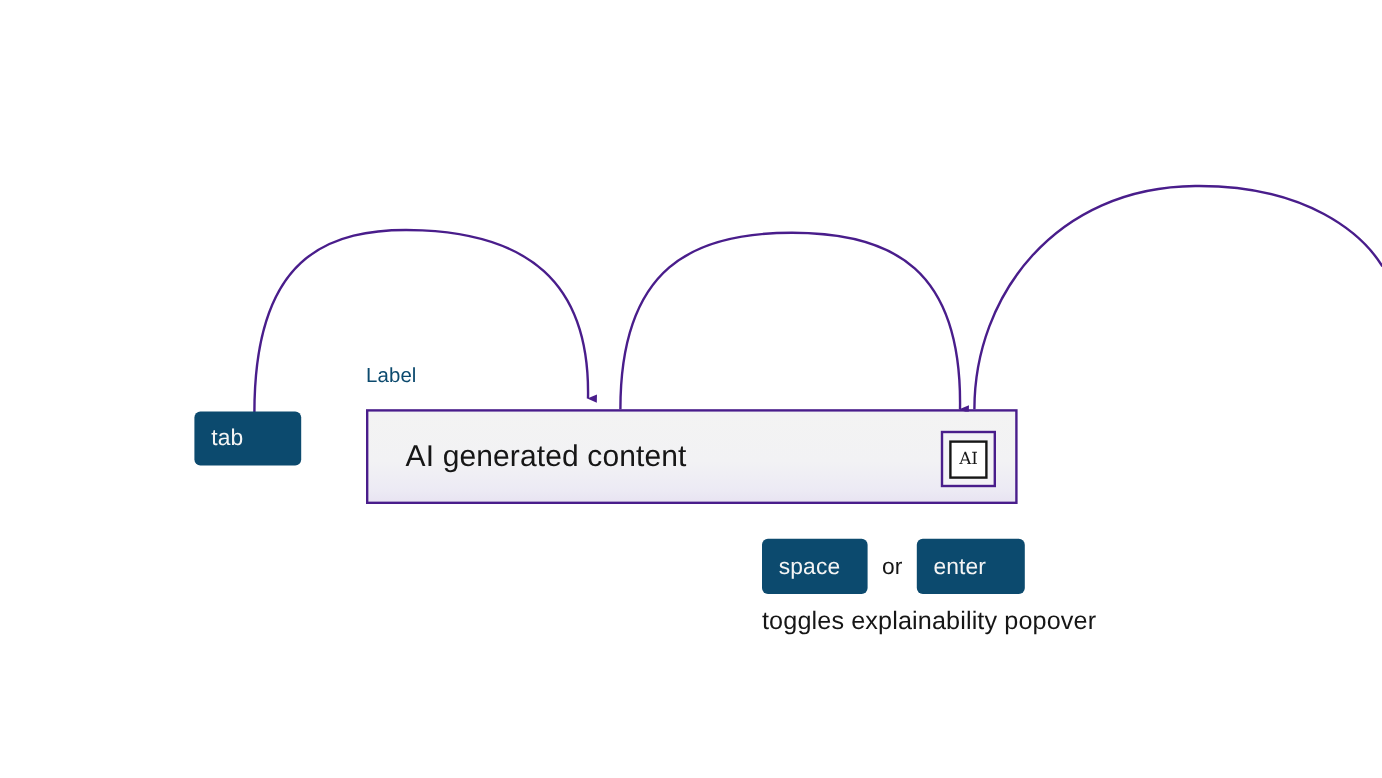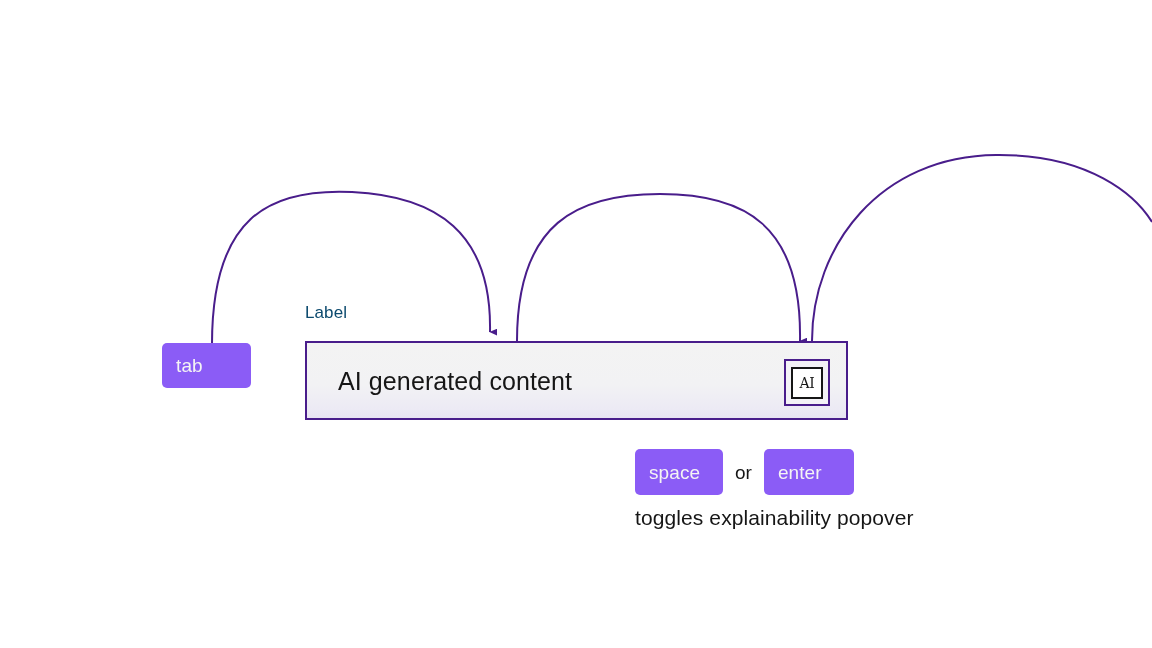--- a/index.html
+++ b/index.html
@@ -33,21 +33,21 @@
     pointer-events: none;
   }
 
   
   .key-badge {
     position: absolute;
     display: flex;
     align-items: center;
     justify-content: flex-start;
     box-sizing: border-box;
-    background: #8b5cf6;
+    background: #0c4a6e;
     color: #f4f4f4;
     border-radius: 5px;
     font-size: 19px;
     line-height: 1;
     letter-spacing: 0.1px;
     padding: 0 14px;
     font-family: "Liberation Sans", "DejaVu Sans", sans-serif;
   }
 
   #tab-badge {

